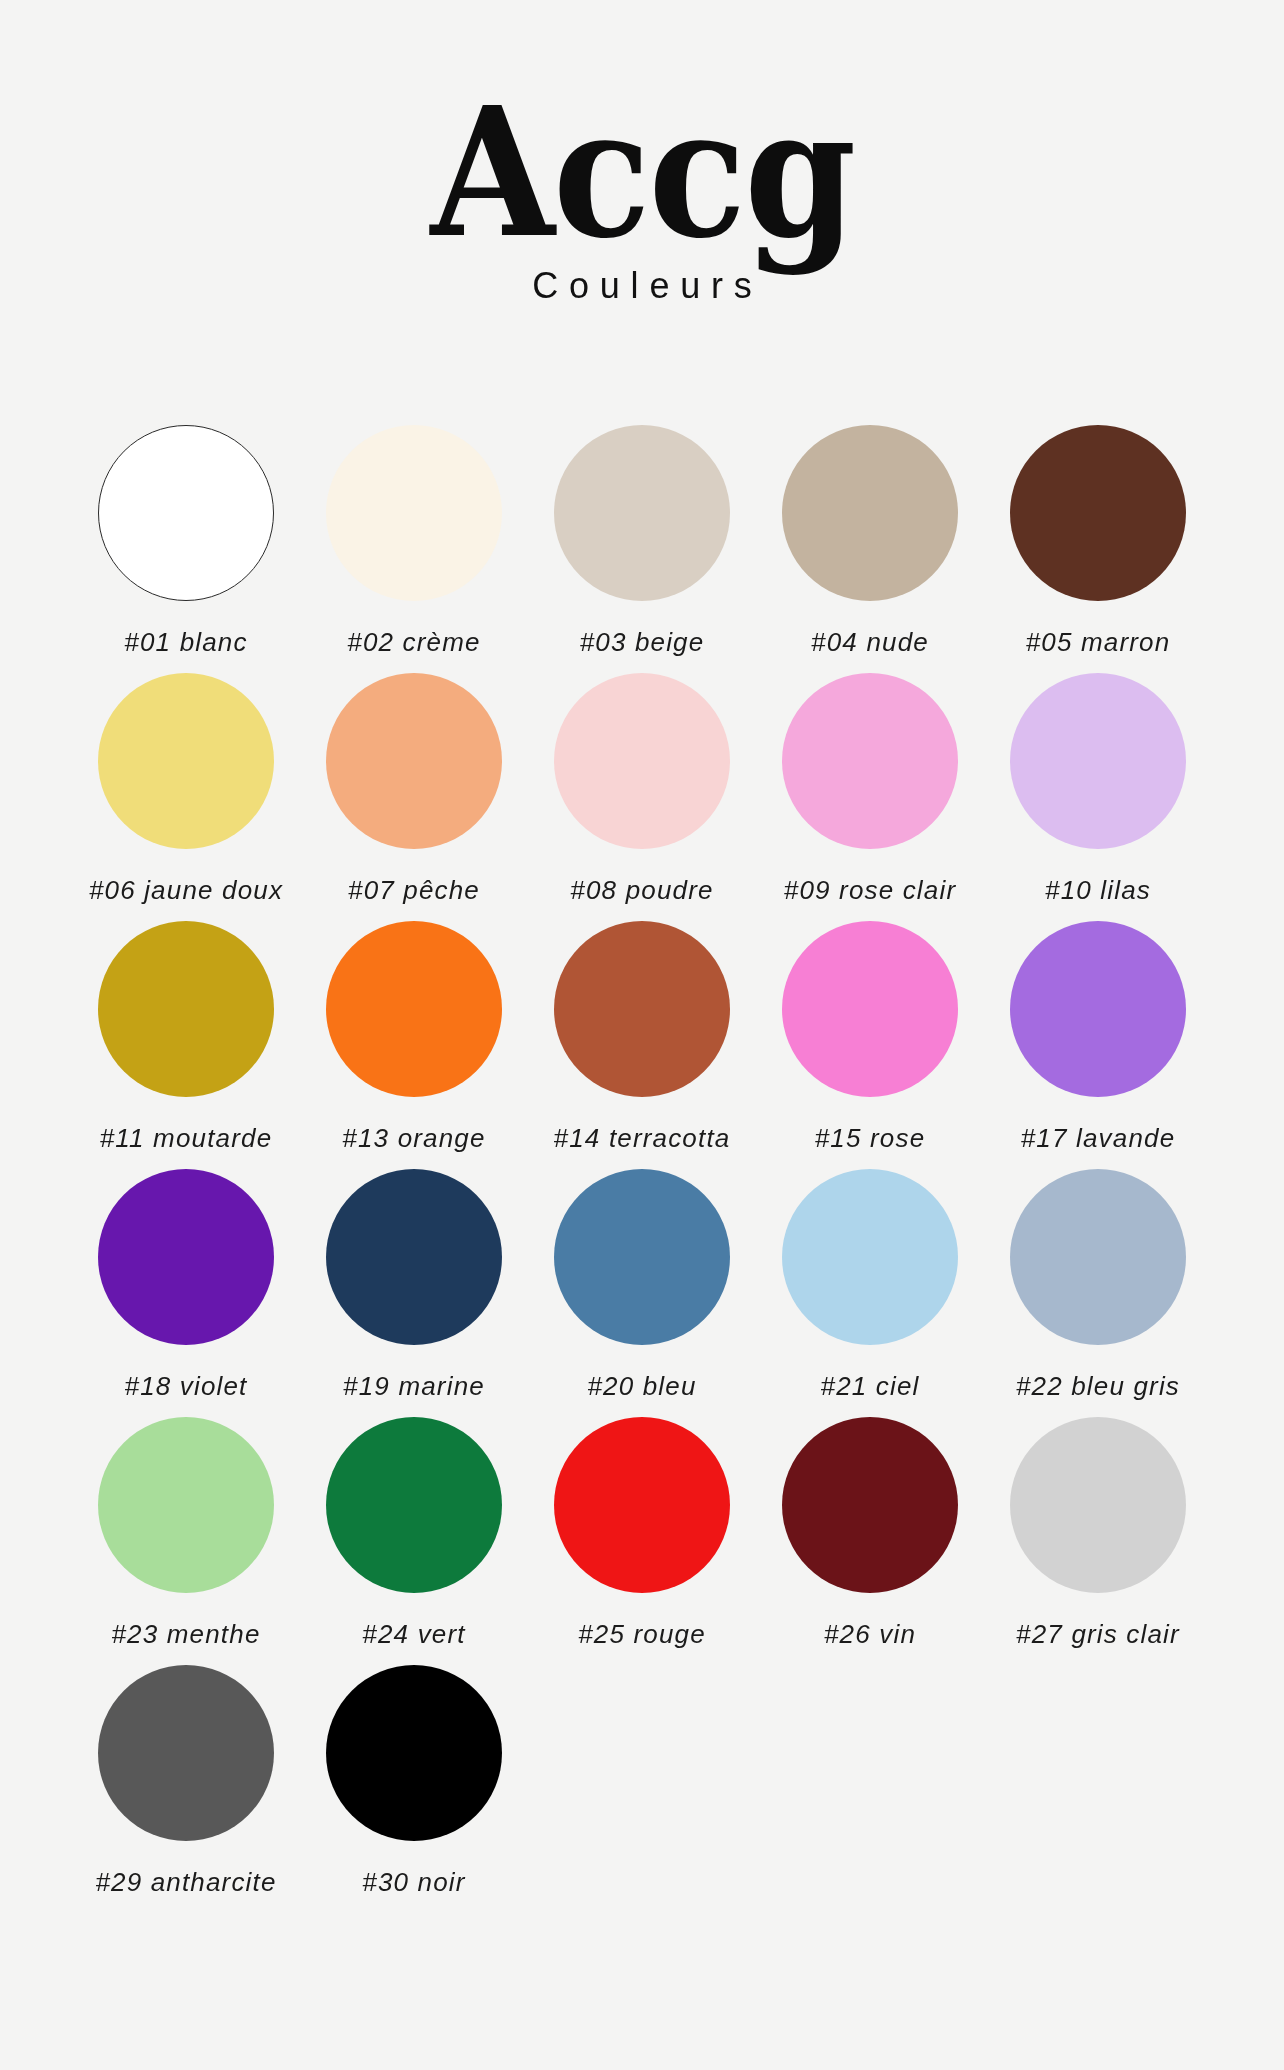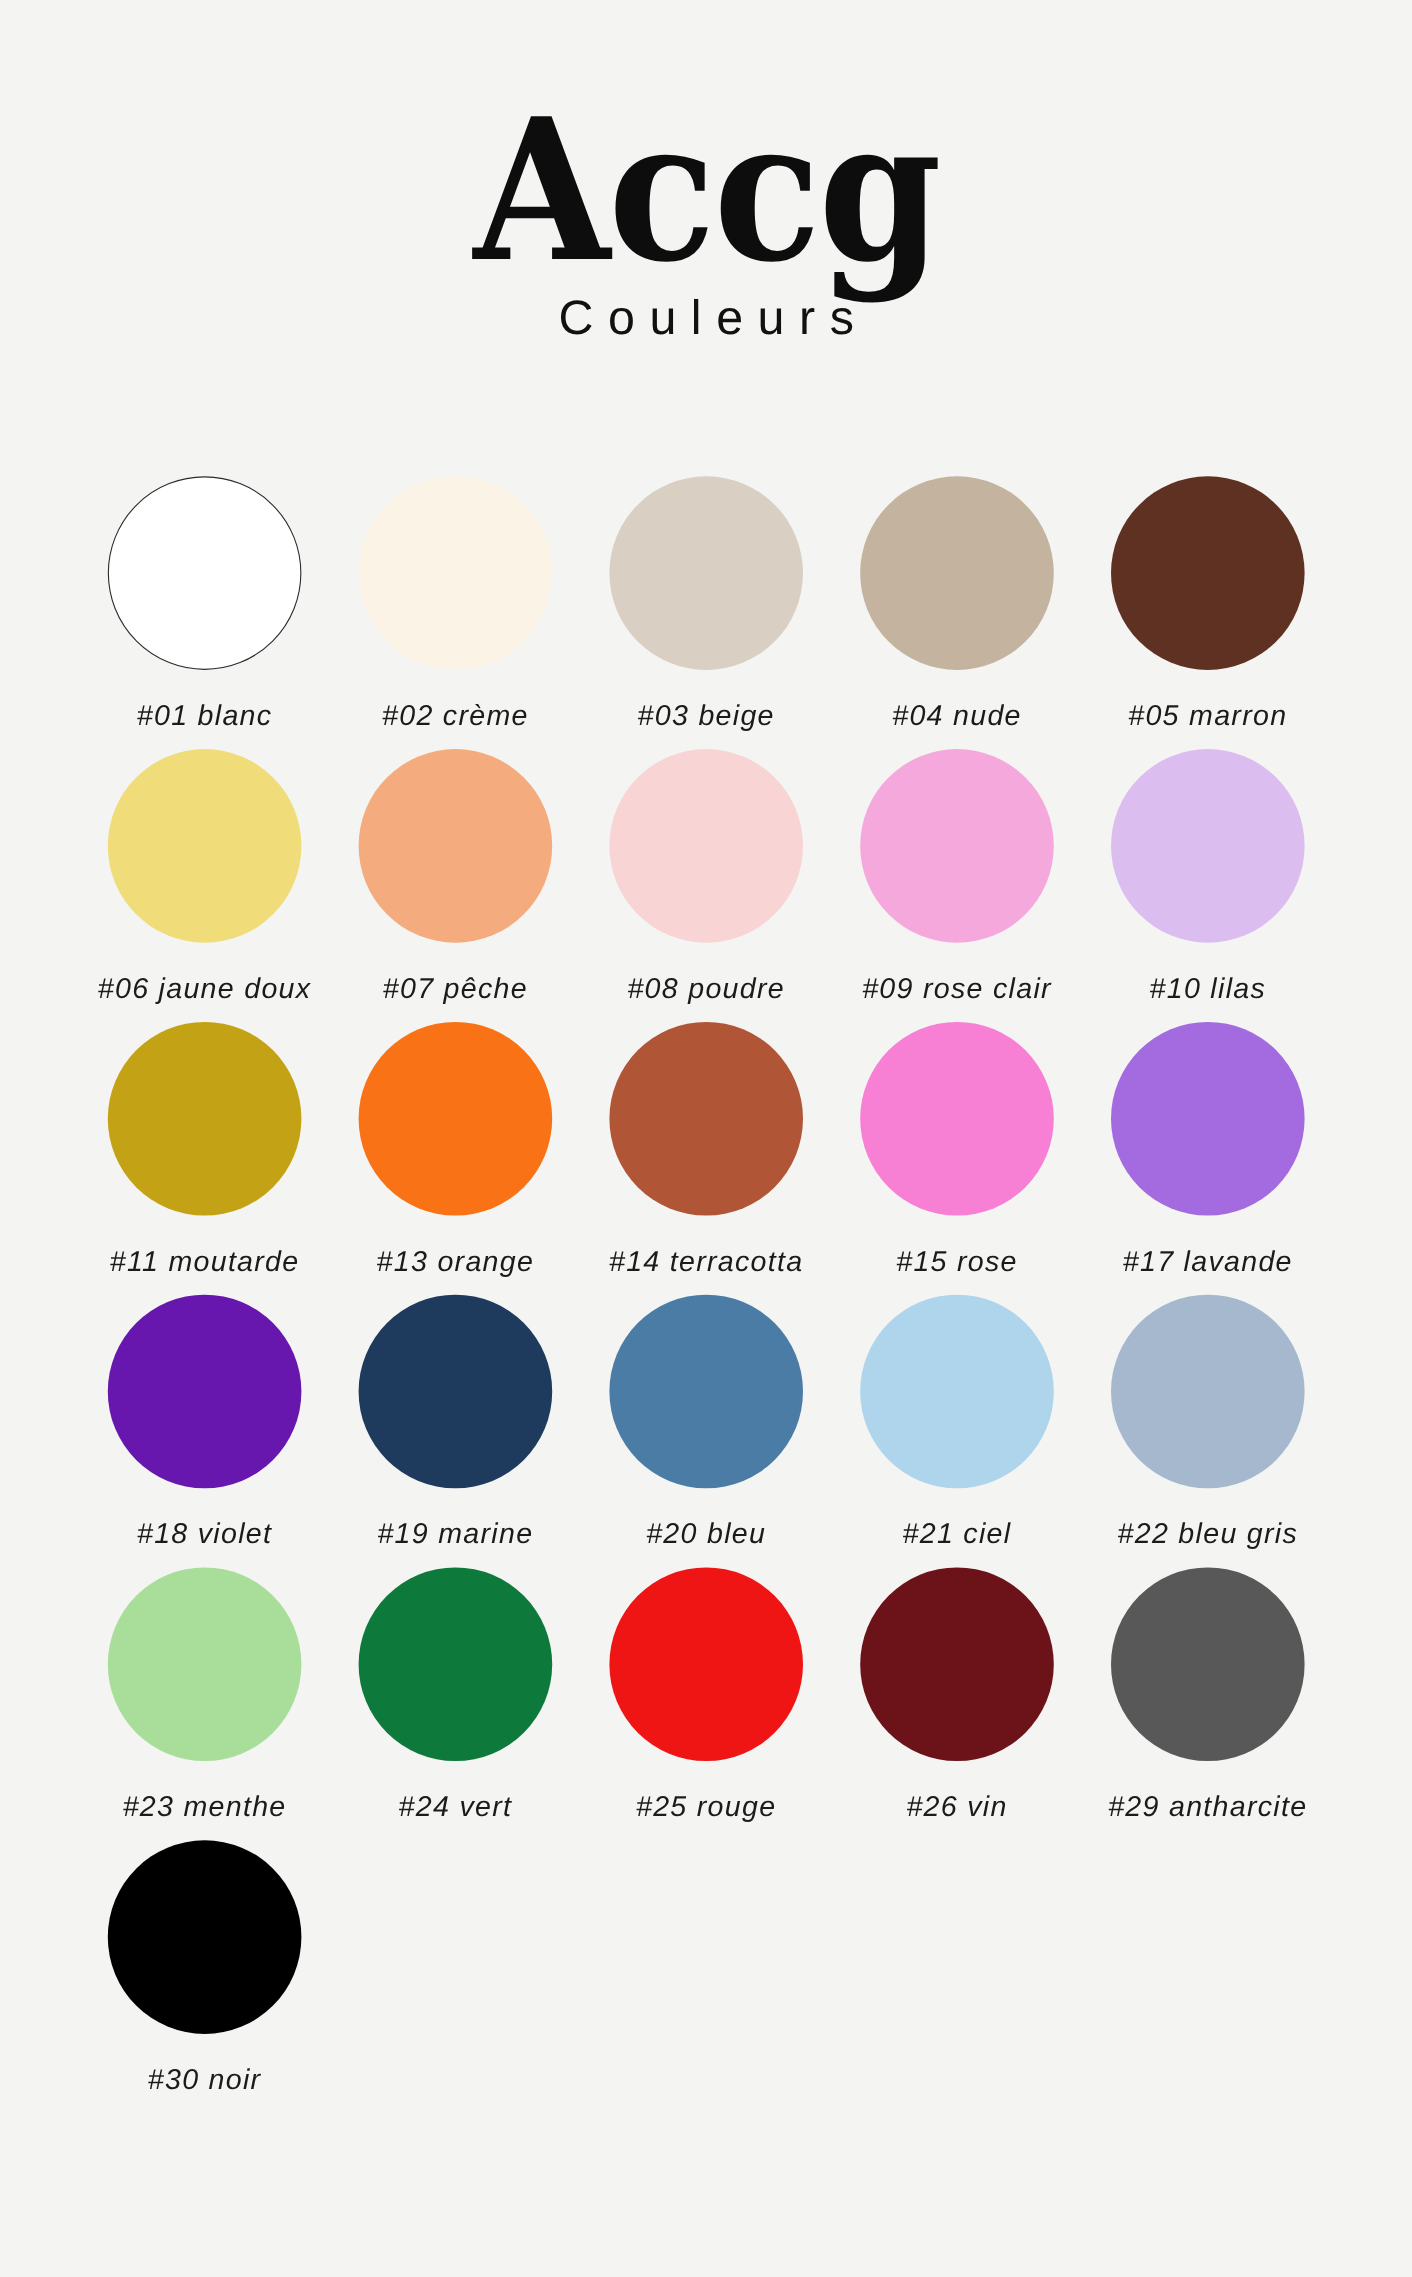--- a/index.html
+++ b/index.html
@@ -38,21 +38,21 @@
     line-height: 0.86;
     letter-spacing: -0.012em;
     color: #0d0d0d;
     transform: scaleX(0.9);
     transform-origin: center;
   }
 
   .brand-subtitle {
     font-family: "Liberation Sans", sans-serif;
     font-weight: 300;
-    font-size: 44px;
+    font-size: 36px;
     letter-spacing: 0.30em;
     text-indent: 0.30em;
     color: #111111;
     margin-top: 16px;
   }
 
   
   .palette {
     margin-top: 118px;
     width: 1140px;
@@ -193,20 +193,24 @@
       </div>
       <div class="swatch-cell">
         <div class="swatch-dot" style="background: rgb(239, 21, 21);"></div>
         <div class="swatch-label">#25 rouge</div>
       </div>
       <div class="swatch-cell">
         <div class="swatch-dot" style="background: rgb(107, 19, 24);"></div>
         <div class="swatch-label">#26 vin</div>
       </div>
       <div class="swatch-cell">
+        <div class="swatch-dot" style="background: rgb(210, 210, 210);"></div>
+        <div class="swatch-label">#27 gris clair</div>
+      </div>
+      <div class="swatch-cell">
         <div class="swatch-dot" style="background: rgb(88, 88, 88);"></div>
         <div class="swatch-label">#29 antharcite</div>
       </div>
       <div class="swatch-cell">
         <div class="swatch-dot" style="background: rgb(0, 0, 0);"></div>
         <div class="swatch-label">#30 noir</div>
       </div>
     </div>
 
 </div>

